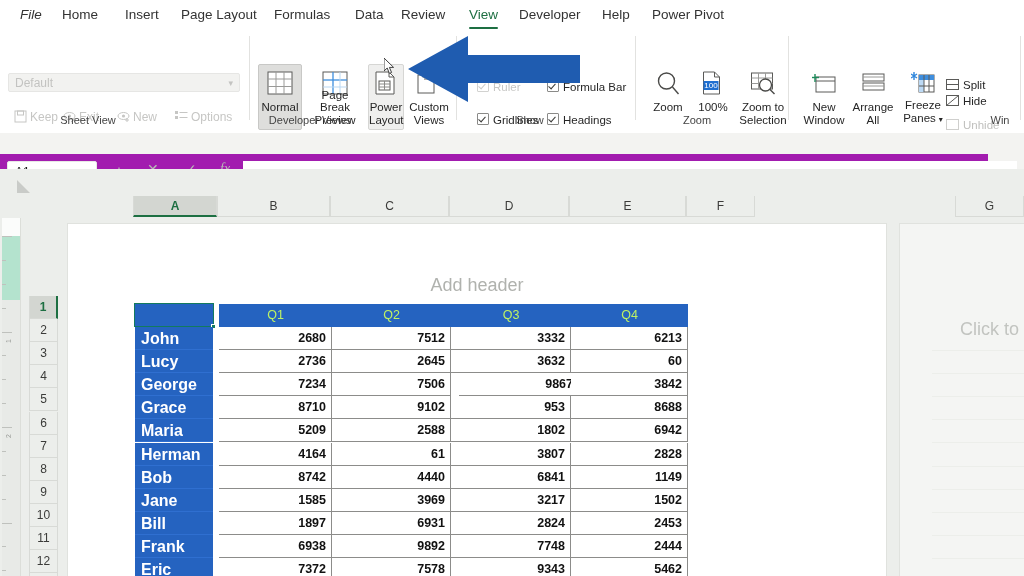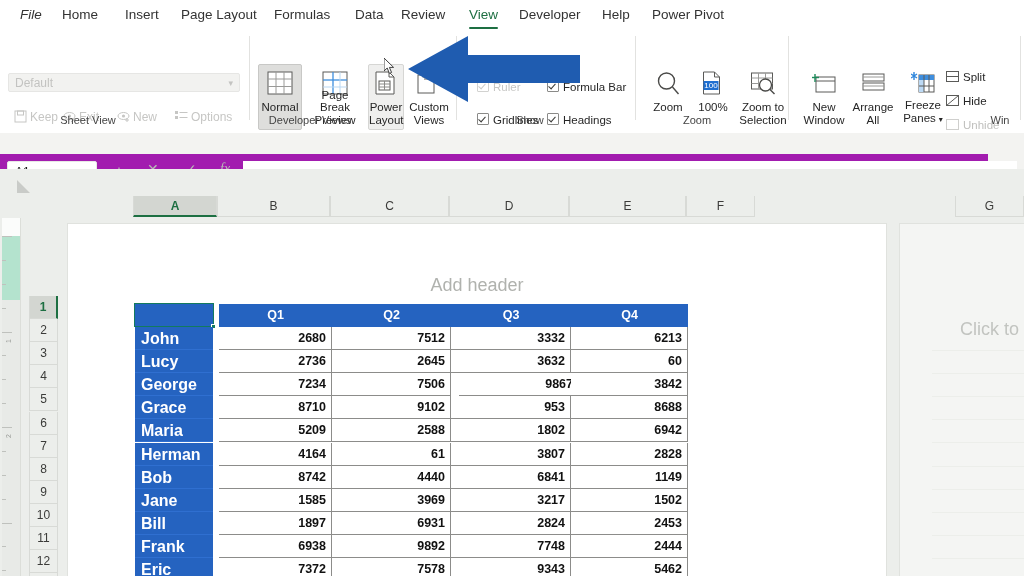--- a/index.html
+++ b/index.html
@@ -111,22 +111,22 @@
   .ghostrow{position:absolute;left:32px;width:180px;height:23px;border-bottom:1px solid #eceeea;}
 
   
   .dt{position:absolute;left:67px;top:80px;}
   .cellname{position:absolute;width:78px;height:23px;line-height:23px;background:#2563c0;
             color:#ffffff;font-size:16px;font-weight:bold;padding-left:6px;box-sizing:border-box;
             border-bottom:1px solid #2f6fd0;}
   .cellnum{position:absolute;width:125px;height:23px;line-height:23px;background:#ffffff;
            color:#111111;font-size:12.5px;font-weight:bold;text-align:right;padding-right:5px;
            box-sizing:border-box;border-bottom:1px solid #8c8c8a;border-right:1px solid #8c8c8a;}
-  .hdrcell{position:absolute;height:23px;line-height:23px;background:#2563c0;color:#ffffff;
-           font-size:12.5px;font-weight:bold;text-align:center;box-sizing:border-box;}
+  .hdrcell{position:absolute;height:23px;line-height:23px;background:#2563c0;color:#bef264;
+           font-size:12.5px;font-weight:normal;text-align:center;box-sizing:border-box;}
   .a1sel{position:absolute;width:80px;height:24px;background:#2563c0;
          border:1.5px solid #137a5e;box-sizing:border-box;}
   .a1sel:after{content:"";position:absolute;right:-3px;bottom:-3px;width:5px;height:5px;
          background:#137a5e;border:1px solid #ffffff;box-sizing:border-box;}
 
   
   .arrow{position:absolute;left:408px;top:36px;width:172px;height:66px;pointer-events:none;}
 
   
   .cursor{position:absolute;left:0;top:0;}
@@ -295,21 +295,21 @@
               <rect x="8" y="9" width="5" height="12" fill="#bcd9f4"></rect>
               <line x1="13" y1="4" x2="13" y2="21" stroke="#5a5a58"></line>
               <line x1="18" y1="4" x2="18" y2="21" stroke="#5a5a58"></line>
               <line x1="8" y1="15" x2="23" y2="15" stroke="#5a5a58"></line>
               <path d="M3 1 l0 8 M0 3 l6 4 M6 3 l-6 4" stroke="#2f86dc" stroke-width="1.4"></path>
             </svg></span>
           <span class="lbl" style="bottom:3px;"><span>Freeze</span><br><span>Panes</span><span style="font-size:8px;margin-left:3px;">▾</span></span>
         </div>
       </div>
     <div id="winsmall">
-        <div class="swbtn" style="left:946px;top:40px;"><span style="display:inline-block;vertical-align:-2px;margin-right:4px;"><svg width="13" height="13" viewBox="0 0 13 13">
+        <div class="swbtn" style="left:946px;top:48px;"><span style="display:inline-block;vertical-align:-2px;margin-right:4px;"><svg width="13" height="13" viewBox="0 0 13 13">
               <rect x="0.5" y="1.5" width="12" height="10" fill="#fff" stroke="#5a5a58"></rect>
               <line x1="0.5" y1="6.5" x2="12.5" y2="6.5" stroke="#5a5a58"></line>
             </svg></span><span>Split</span></div>
         <div class="swbtn" style="left:946px;top:64px;"><span style="display:inline-block;vertical-align:-2px;margin-right:4px;"><svg width="13" height="13" viewBox="0 0 13 13">
               <rect x="0.5" y="1.5" width="12" height="10" fill="#fff" stroke="#5a5a58"></rect>
               <line x1="0.5" y1="11.5" x2="12.5" y2="1.5" stroke="#5a5a58"></line>
             </svg></span><span>Hide</span></div>
         <div class="swbtn dis" style="left:946px;top:88px;"><span style="display:inline-block;vertical-align:-2px;margin-right:4px;"><svg width="13" height="13" viewBox="0 0 13 13">
               <rect x="0.5" y="1.5" width="12" height="10" fill="#fff" stroke="#cfcfcd"></rect>
             </svg></span><span>Unhide</span></div>

